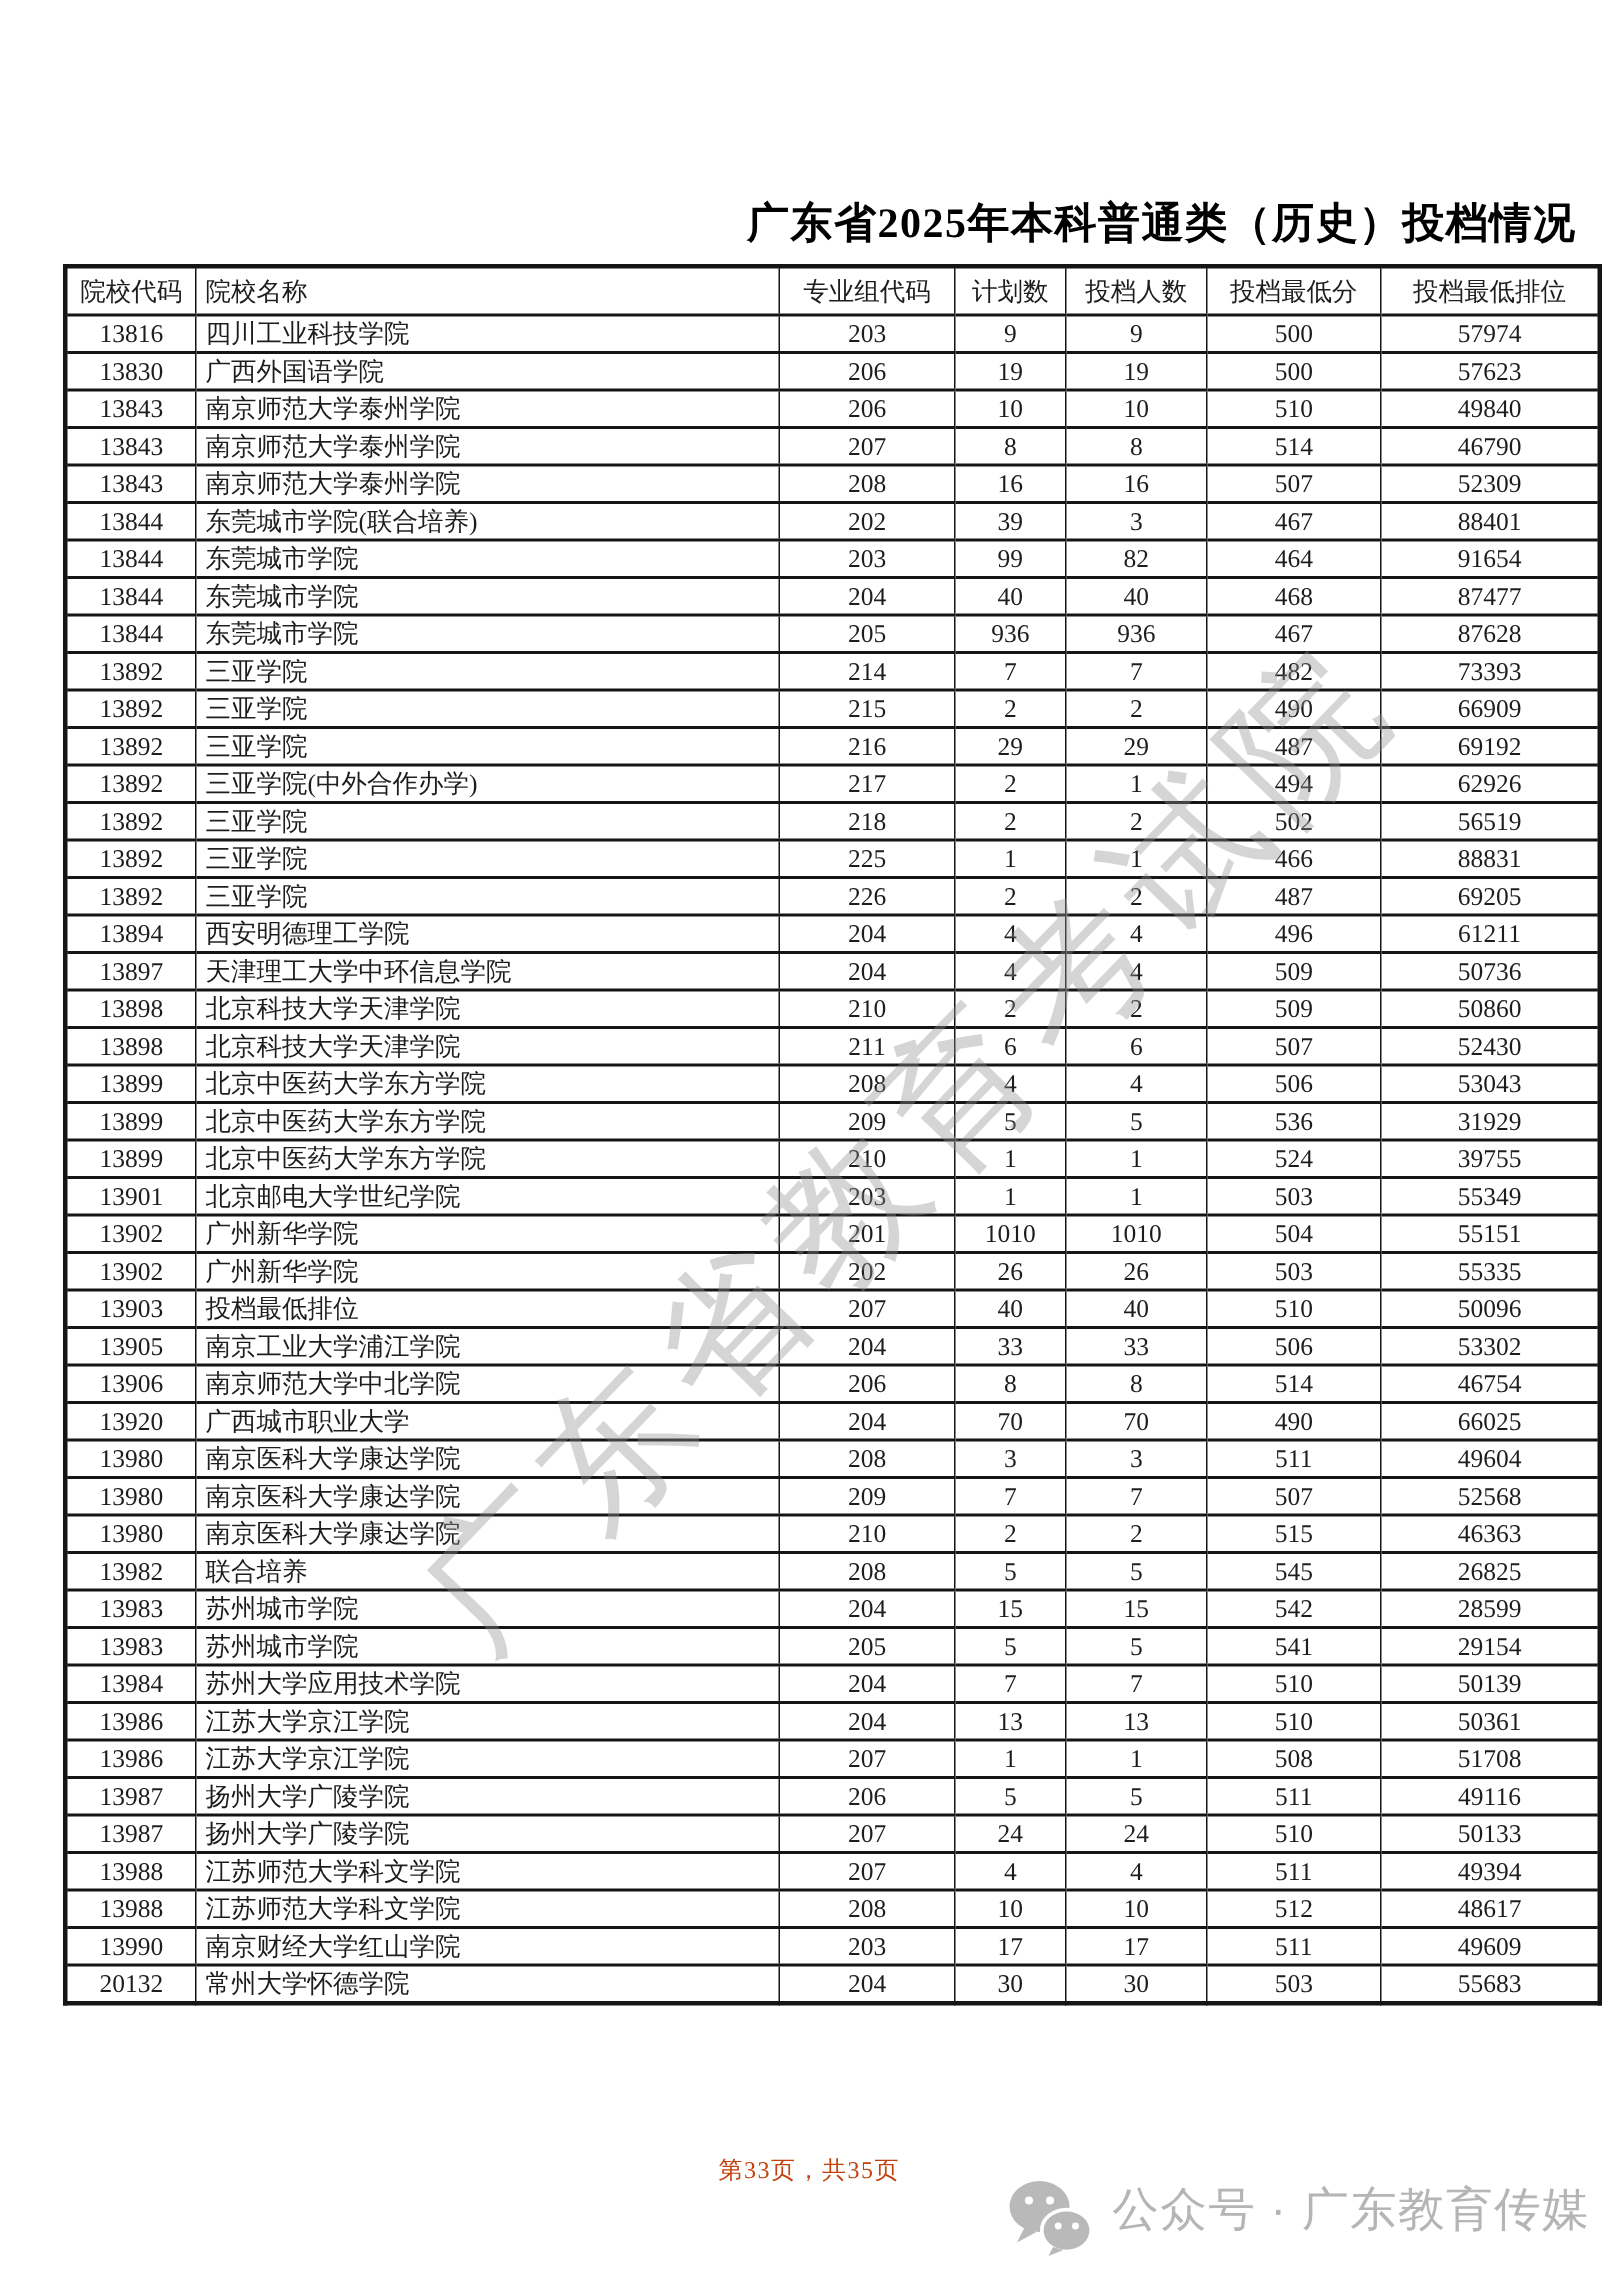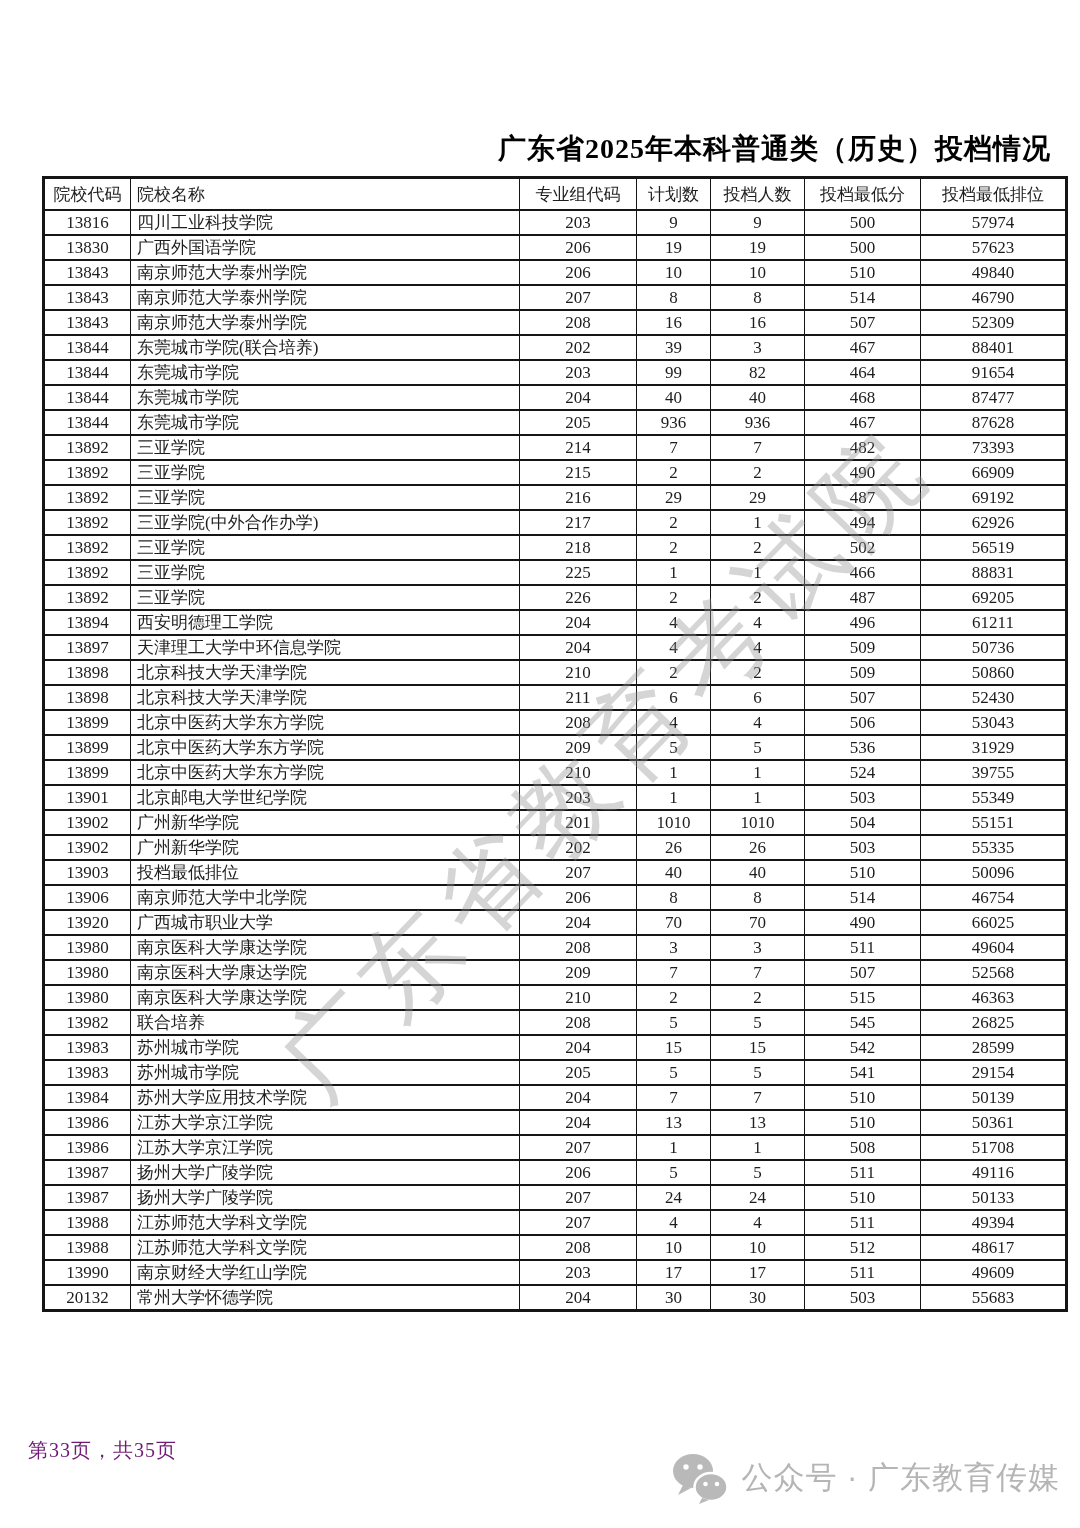--- a/index.html
+++ b/index.html
@@ -33,25 +33,25 @@
   .watermark {
     position:absolute; left:105px; top:700px; width:1000px; height:130px;
     text-align:center; font-size:100px; letter-spacing:10px; line-height:130px;
     color:rgba(145,145,145,0.38);
     transform:rotate(-46deg); transform-origin:center center;
     pointer-events:none; white-space:nowrap; z-index:5;
     font-family:"Liberation Serif","DejaVu Serif",serif;
   }
   .page-footer {
     position:absolute; top:1437px; left:28px; width:1023px;
-    font-size:20px; color:#701a75; letter-spacing:1px;
+    text-align:center; font-size:16px; color:#c2410c; letter-spacing:1px;
   }
   .branding {
     position:absolute; top:1452px; right:20px;
-    display:flex; align-items:center; gap:12px;
+    display:flex; gap:12px;
     color:#b5b5b5; font-family:"Liberation Sans",sans-serif;
     font-size:31px; letter-spacing:1px; white-space:nowrap;
   }
   .branding svg { display:block; }
 </style>
 </head>
 <body>
 
 <div class="page-title">广东省2025年本科普通类（历史）投档情况</div>
 
@@ -314,20 +314,29 @@
       <tr>
         <td>13903</td>
         <td class="col-name">投档最低排位</td>
         <td>207</td>
         <td>40</td>
         <td>40</td>
         <td>510</td>
         <td>50096</td>
       </tr>
       <tr>
+        <td>13905</td>
+        <td class="col-name">南京工业大学浦江学院</td>
+        <td>204</td>
+        <td>33</td>
+        <td>33</td>
+        <td>506</td>
+        <td>53302</td>
+      </tr>
+      <tr>
         <td>13906</td>
         <td class="col-name">南京师范大学中北学院</td>
         <td>206</td>
         <td>8</td>
         <td>8</td>
         <td>514</td>
         <td>46754</td>
       </tr>
       <tr>
         <td>13920</td>

